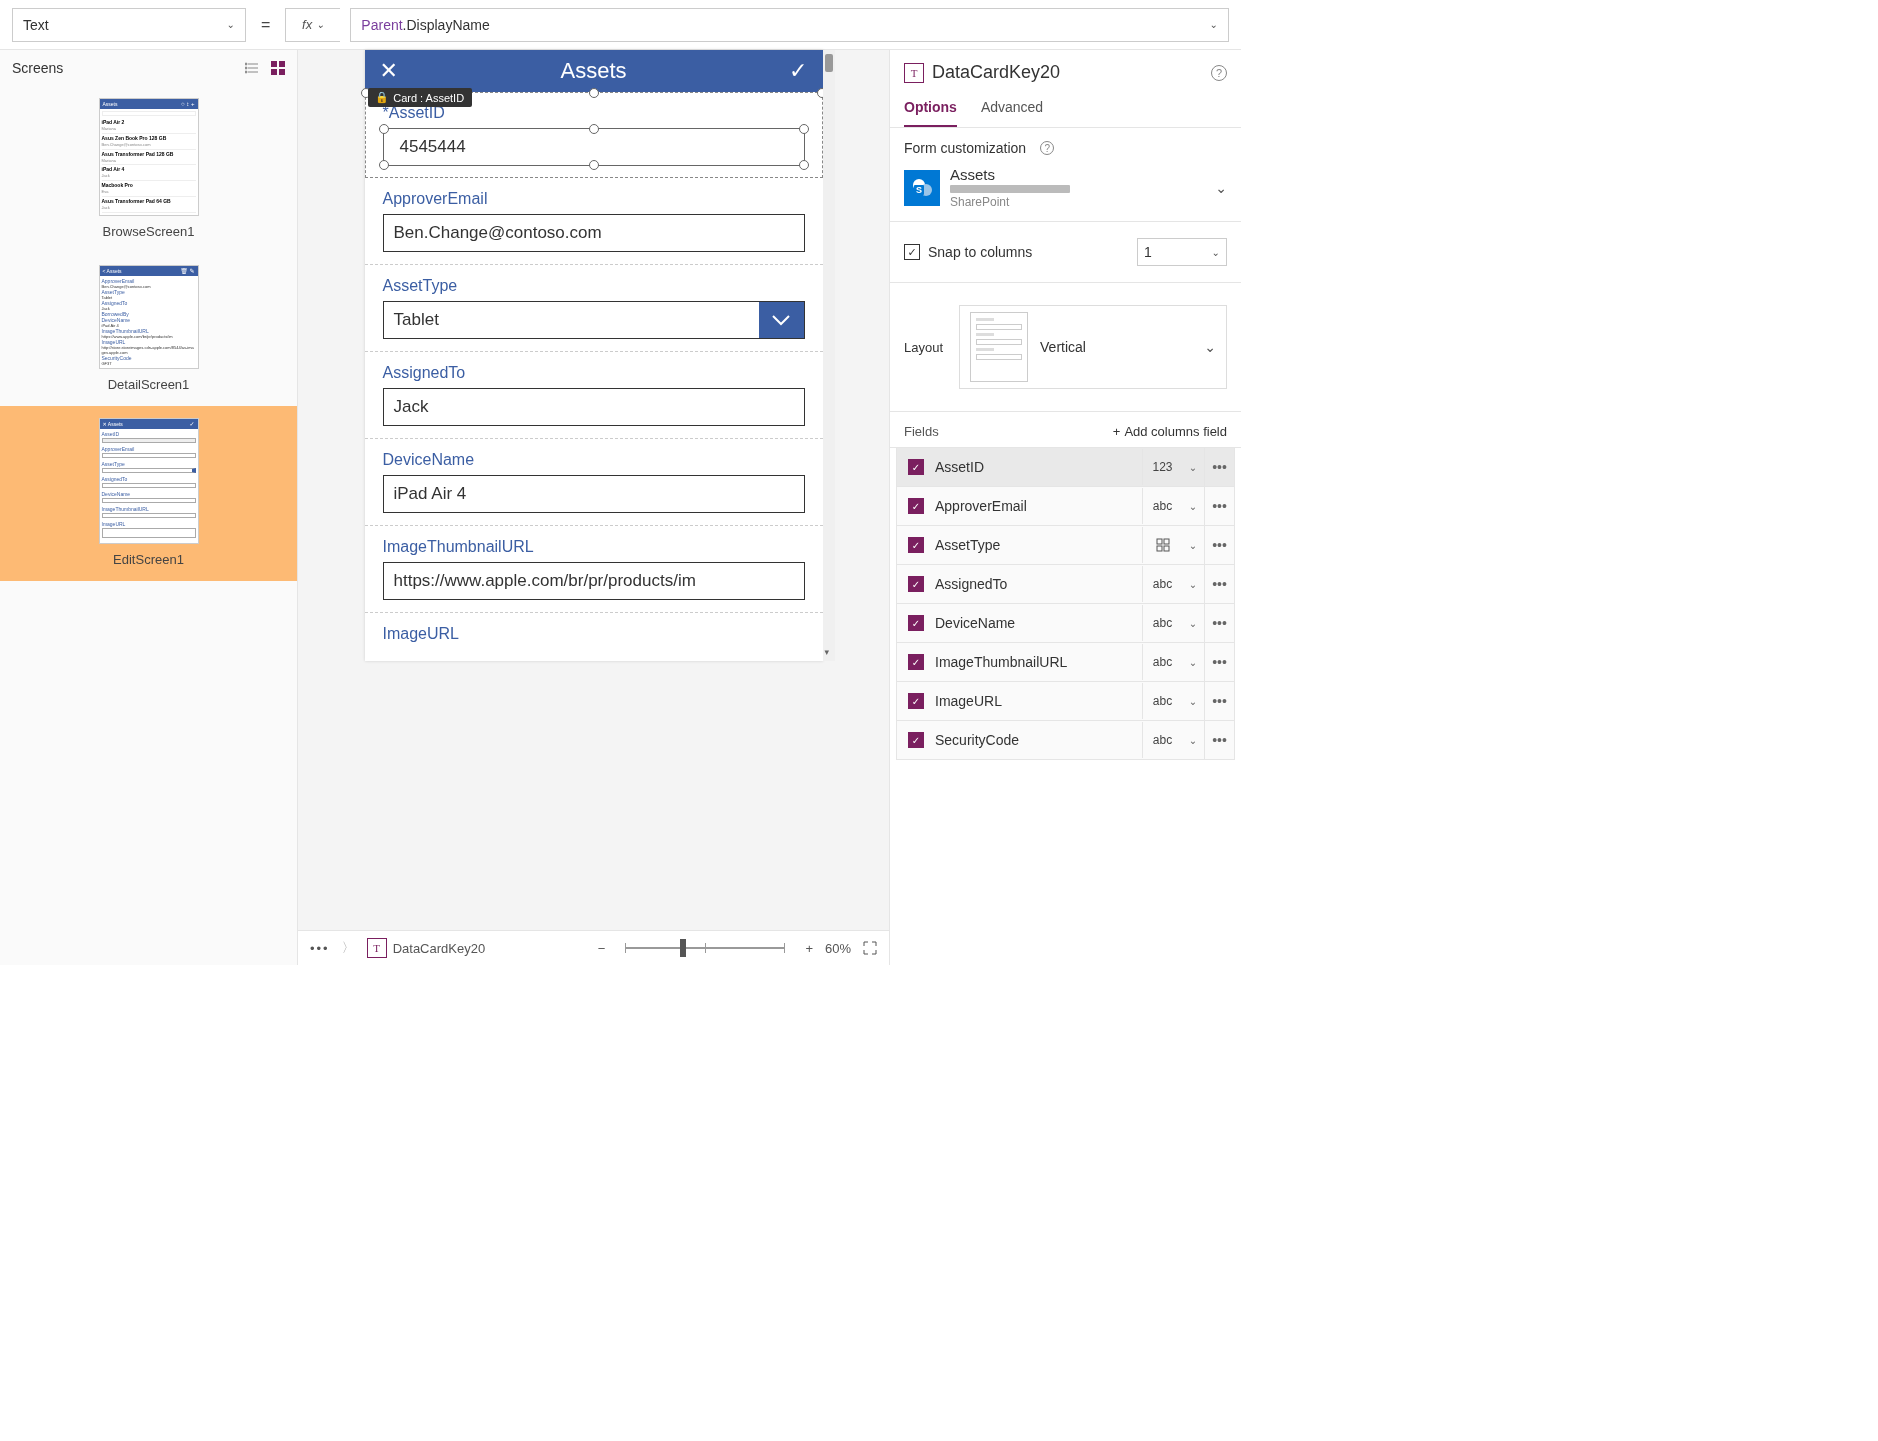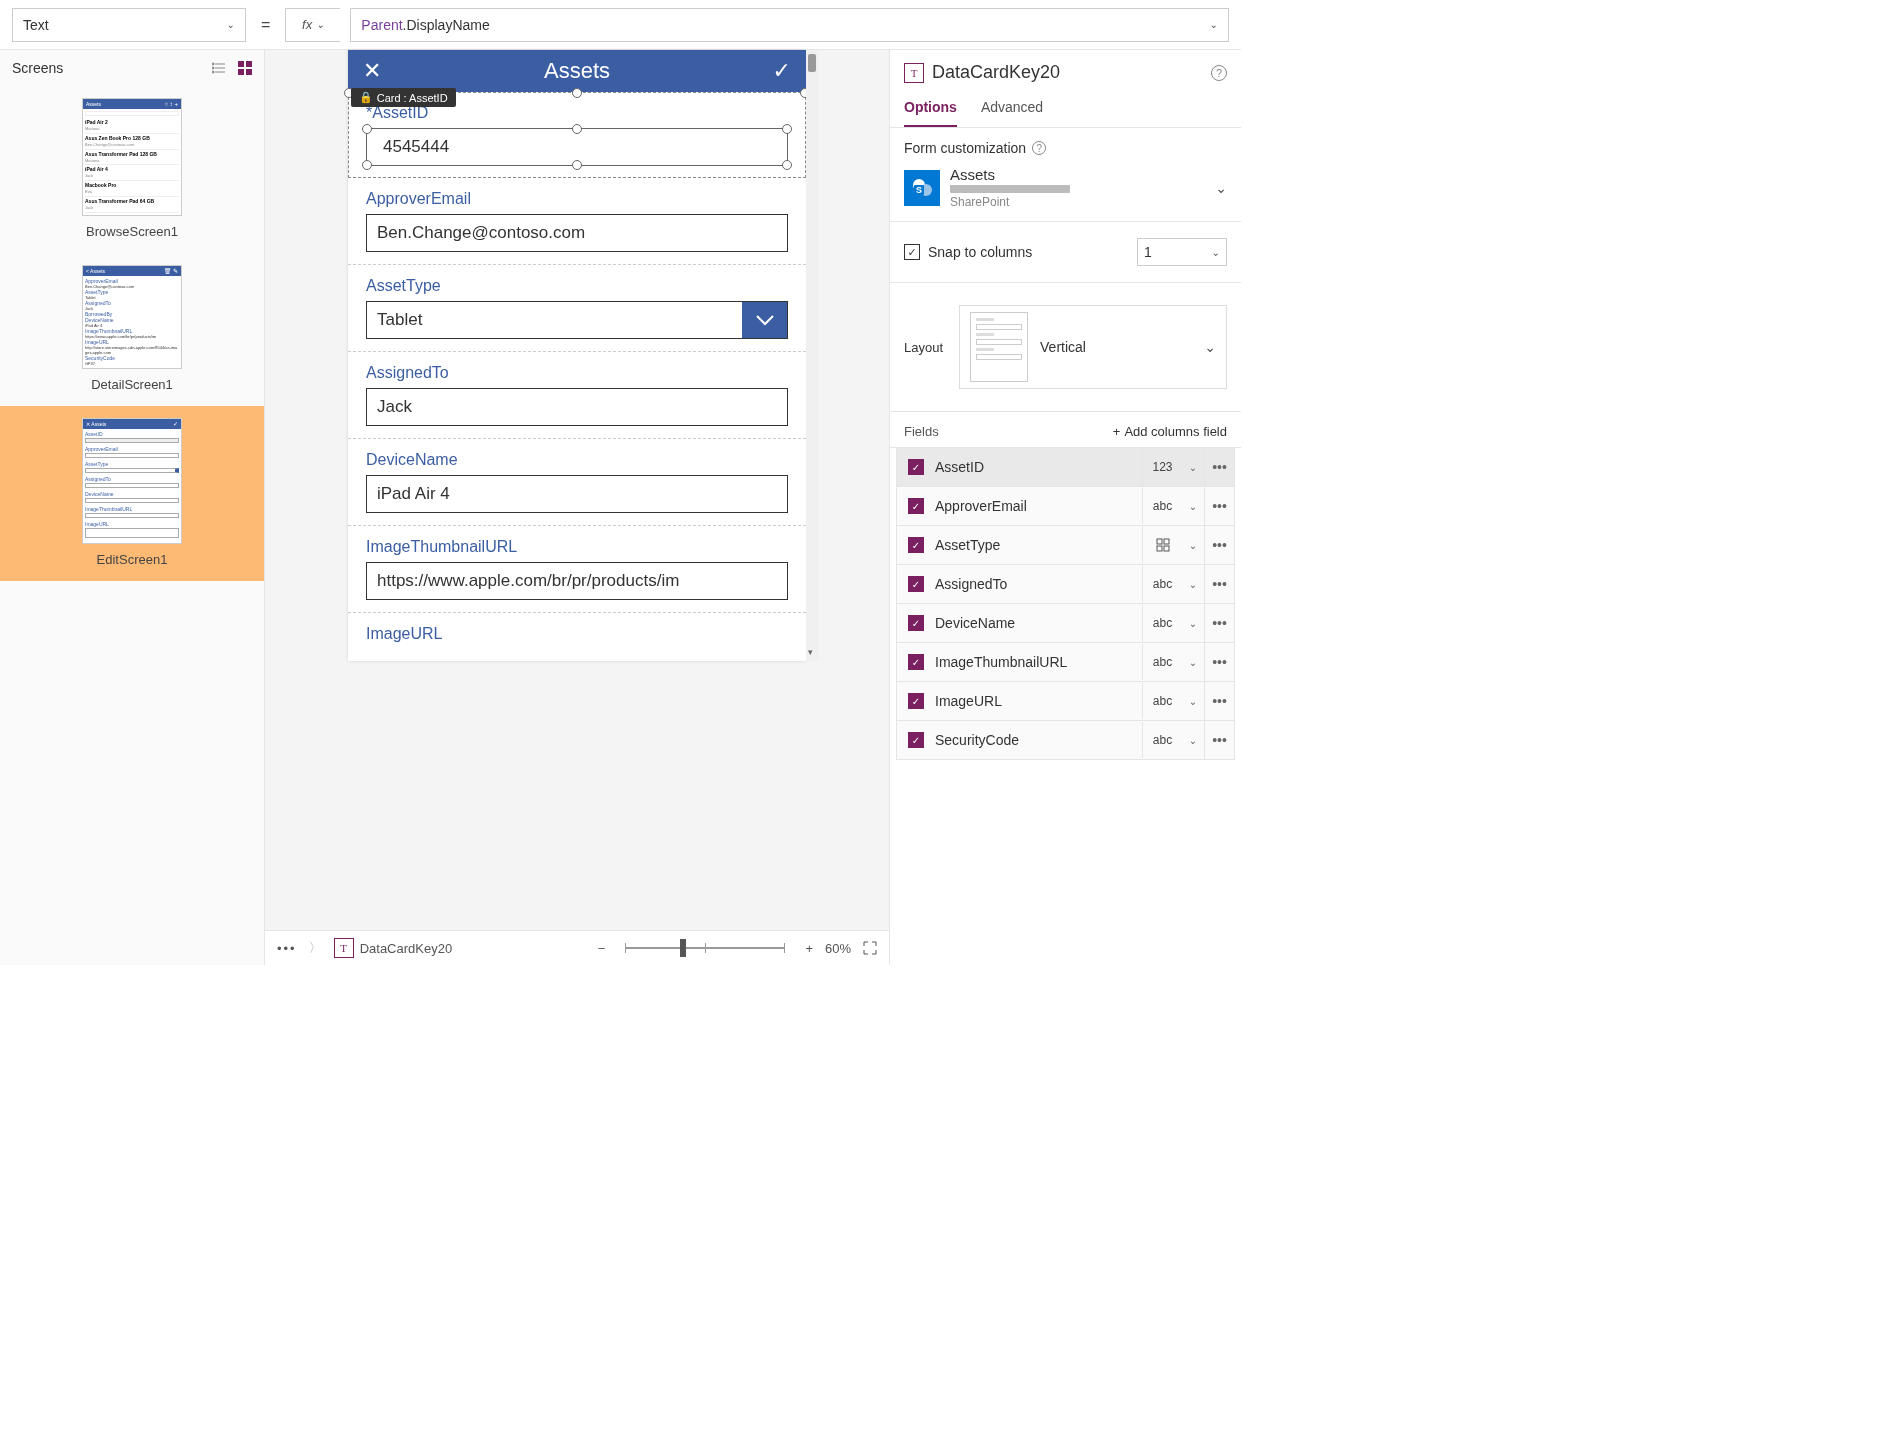--- a/index.html
+++ b/index.html
@@ -8,21 +8,21 @@
   
   .formula-bar { display: flex; align-items: center; height: 50px; padding: 8px 12px; border-bottom: 1px solid #e5e5e5; gap: 10px; }
   .prop-select { width: 234px; height: 34px; border: 1px solid #ccc; display: flex; align-items: center; justify-content: space-between; padding: 0 10px; font-size: 14px; background: #fff; }
   .equals { font-size: 16px; color: #444; margin: 0 5px; }
   .fx-box { width: 55px; height: 34px; border: 1px solid #ccc; border-right: none; display: flex; align-items: center; justify-content: center; gap: 4px; font-style: italic; color: #555; }
   .formula-input { flex: 1; height: 34px; border: 1px solid #ccc; display: flex; align-items: center; padding: 0 10px; font-family: Consolas, monospace; font-size: 14px; justify-content: space-between; }
   .identifier { color: #7a3e9d; }
 
   
   .main { display: flex; height: calc(100% - 50px); }
-  .screens-panel { width: 265px; border-right: 1px solid #e5e5e5; background: #fafafa; padding: 8px 0; overflow: auto; }
+  .screens-panel { width: 298px; border-right: 1px solid #e5e5e5; background: #fafafa; padding: 8px 0; overflow: auto; }
   .screens-header { display: flex; align-items: center; justify-content: space-between; padding: 2px 12px 10px; font-size: 14px; color: #333; }
   .screens-icons { display: flex; gap: 12px; color: #666; }
   .mini { width: 100px; margin: 8px auto 4px; border: 1px solid #ccc; background: #fff; font-size: 5px; cursor: pointer; }
   .mini-header { background: #3b5ea3; height: 10px; display: flex; align-items: center; color: #fff; padding: 0 3px; justify-content: space-between; }
   .mini-body { padding: 2px; }
   .mini-row { border-bottom: 1px solid #eee; padding: 1px 0; line-height: 1.2; }
   .mini-row b { display: block; color: #000; }
   .mini-row span { color: #888; font-size: 4px; }
   .mini-label-blue { color: #3b5ea3; display: block; }
   .mini-input { border: 1px solid #aaa; height: 5px; margin: 1px 0 3px; }
@@ -54,21 +54,21 @@
   .selected-inner { border: 1px solid #666; position: relative; padding: 8px 16px; font-size: 17px; }
 
   
   .props-panel { width: 352px; border-left: 1px solid #e5e5e5; background: #fff; display: flex; flex-direction: column; }
   .props-header { display: flex; align-items: center; gap: 8px; padding: 12px 14px 6px; font-size: 18px; }
   .text-icon-box { width: 20px; height: 20px; border: 1px solid #7a1f5f; color: #7a1f5f; font-size: 11px; display: flex; align-items: center; justify-content: center; font-family: serif; }
   .props-tabs { display: flex; border-bottom: 1px solid #e5e5e5; padding: 0 14px; gap: 24px; }
   .props-tab { padding: 10px 0; font-size: 14px; color: #555; cursor: pointer; }
   .props-tab.active { color: #7a1f5f; border-bottom: 2px solid #7a1f5f; font-weight: 600; }
   .props-section { padding: 12px 14px; border-bottom: 1px solid #e5e5e5; font-size: 14px; }
-  .form-custom { display: flex; align-items: center; gap: 6px; margin-bottom: 10px; }
+  .form-custom { display: flex; align-items: center; gap: 14px; margin-bottom: 10px; }
   .datasource-row { display: flex; align-items: center; gap: 10px; }
   .sp-logo { width: 36px; height: 36px; background: #0078d4; color: #fff; display: flex; align-items: center; justify-content: center; font-weight: bold; font-size: 16px; }
   .ds-name { font-size: 15px; }
   .ds-sub { font-size: 12px; color: #888; }
   .refresh-row { text-align: right; padding: 8px 14px 10px; font-size: 14px; color: #333; display: flex; justify-content: flex-end; align-items: center; gap: 5px; }
   .snap-row { display: flex; align-items: center; justify-content: space-between; padding: 16px 14px; border-bottom: 1px solid #e5e5e5; font-size: 14px; }
   .snap-check { display: flex; align-items: center; gap: 8px; }
   .checkbox-sq { width: 16px; height: 16px; border: 1.5px solid #333; display: flex; align-items: center; justify-content: center; font-size: 11px; }
   .col-select { width: 90px; height: 28px; border: 1px solid #ccc; padding: 0 6px; display: flex; justify-content: space-between; align-items: center; }
   .layout-row { display: flex; align-items: center; justify-content: space-between; padding: 22px 14px; border-bottom: 1px solid #e5e5e5; gap: 16px; }

